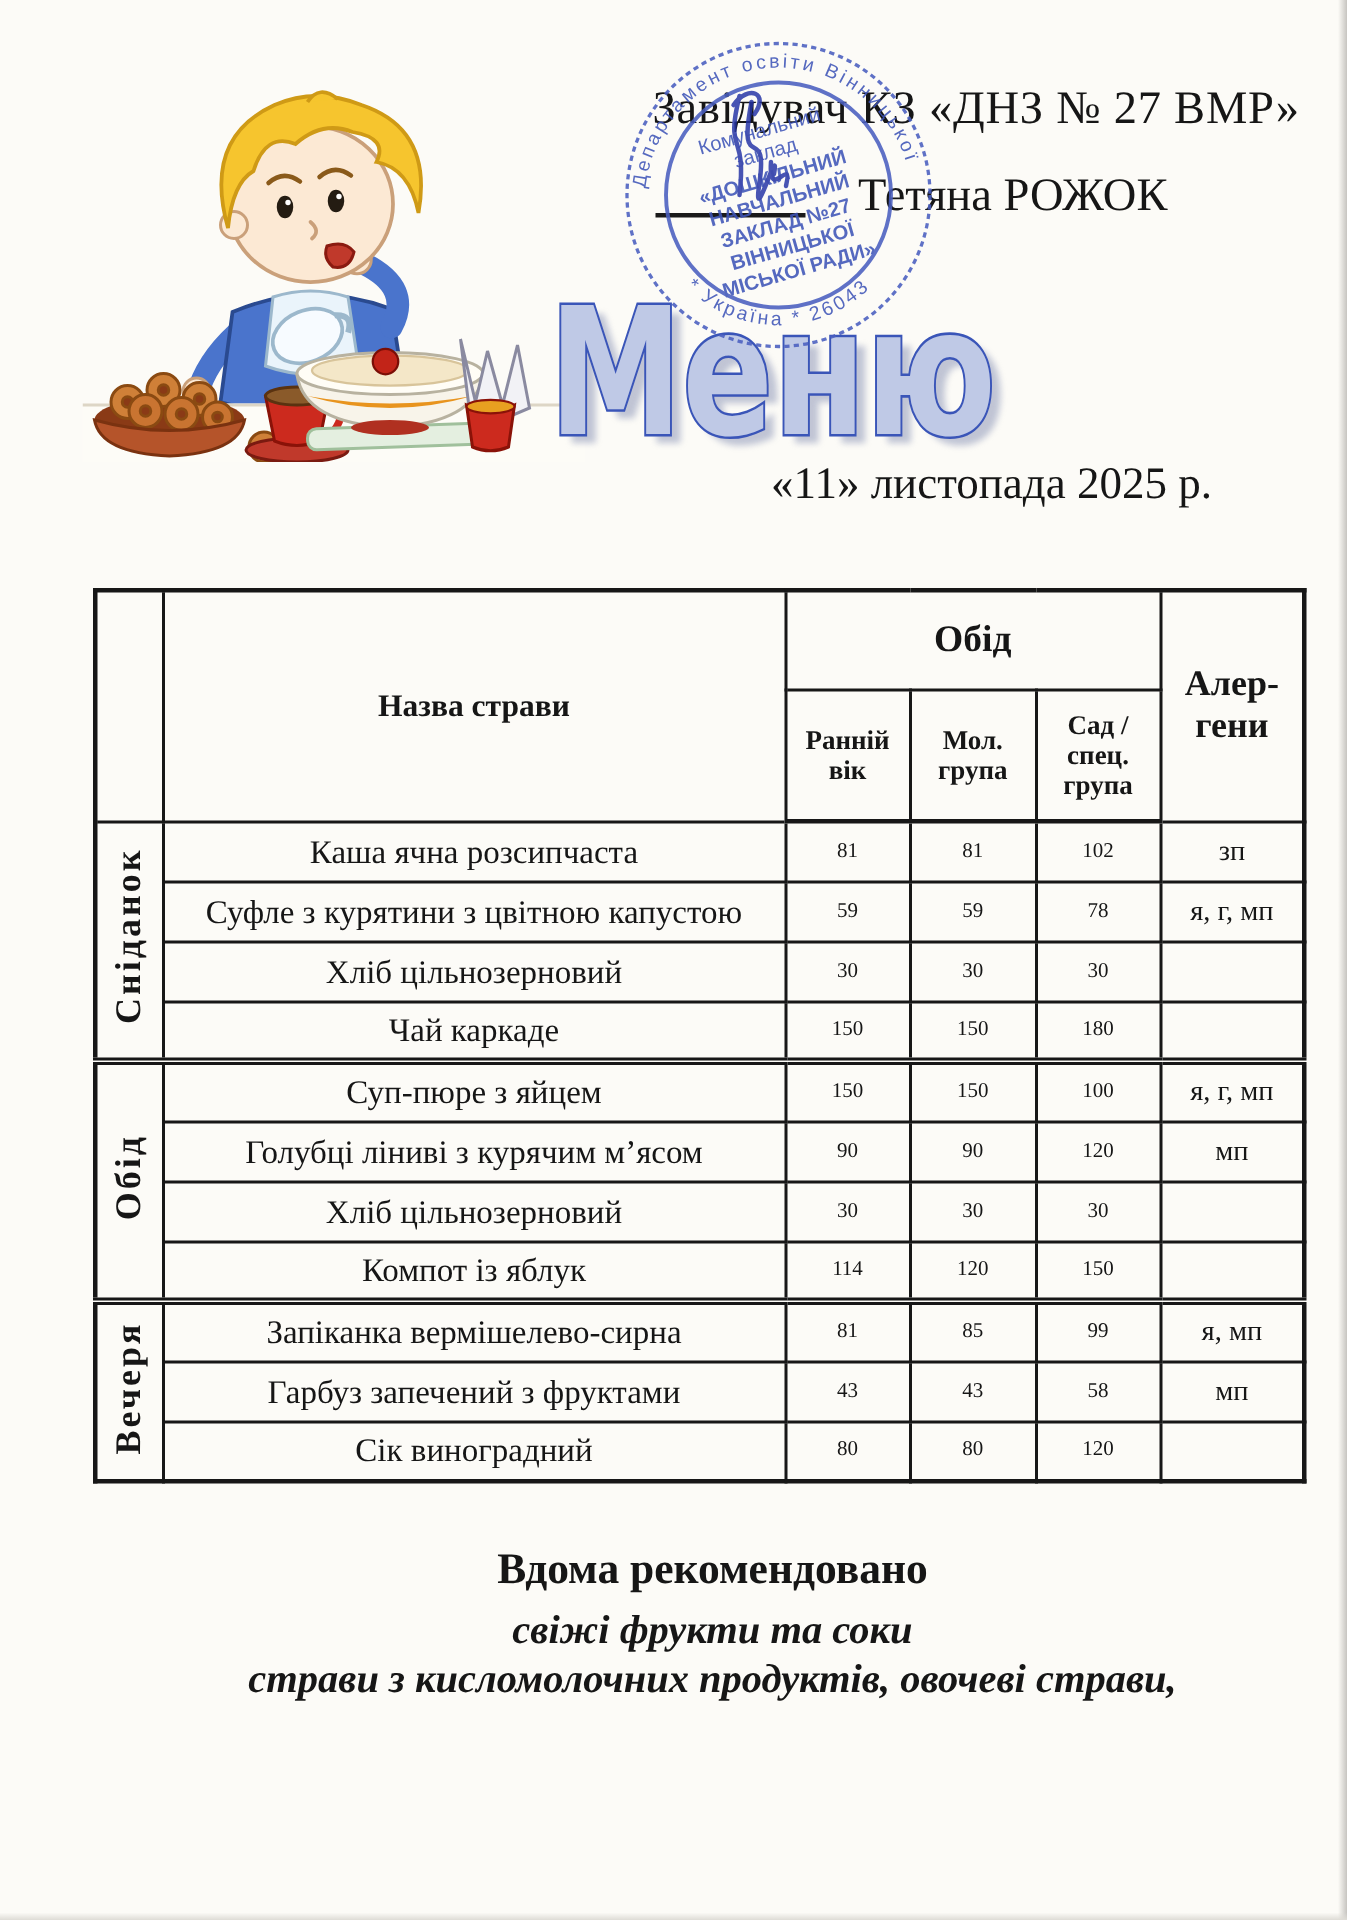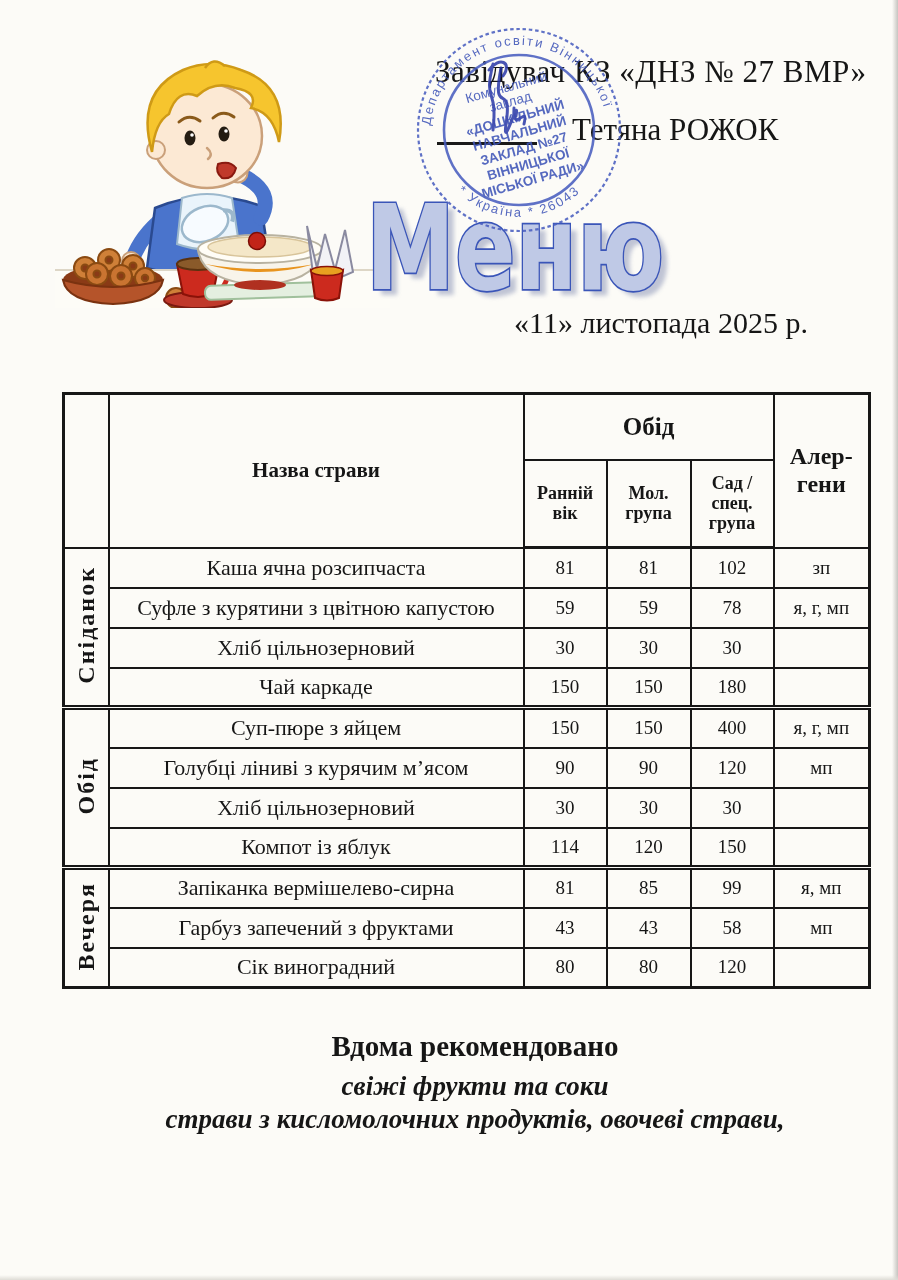--- a/index.html
+++ b/index.html
@@ -34,21 +34,21 @@
   tr.h1{height:66px;}
   tr.h2{height:88px;}
   tbody tr{height:40px;}
   .dish-head{font-size:21px;}
   .vyhid-head{font-size:25px;}
   .sub-head{font-size:18px;line-height:1.12;white-space:pre-line;}
   .allerg-head{font-size:24px;line-height:1.15;white-space:pre-line;}
   thead tr.h2 th{border-bottom-width:3px;}
   th.hb{border-bottom-width:3px;}
   td.dish{font-size:22px;}
-  td.num{font-size:19px;}
+  td.num{font-size:14px;}
   td.allerg{font-size:19px;}
   th.meal-label{padding:0;}
   .vtext{writing-mode:vertical-rl;transform:rotate(180deg);display:inline-block;
     font-weight:bold;font-size:24px;letter-spacing:2px;line-height:1;}
   tr.sec th,tr.sec td{border-top:5px double #171717;}
 
   
   .footer{left:80px;top:1030px;width:790px;text-align:center;}
   .footer-title{font-size:29px;font-weight:bold;margin:0 0 8px 0;}
   .footer-line{font-size:27px;font-weight:bold;font-style:italic;margin:2px 0;}
@@ -252,21 +252,21 @@
           <td class="num">150</td>
           <td class="num">180</td>
           <td class="allerg"></td>
         </tr>
 
         <tr class="sec">
           <th class="meal-label" rowspan="4"><span class="vtext">Обід</span></th>
           <td class="dish">Суп-пюре з яйцем</td>
           <td class="num">150</td>
           <td class="num">150</td>
-          <td class="num">400</td>
+          <td class="num">100</td>
           <td class="allerg">я, г, мп</td>
         </tr>
         <tr>
           <td class="dish">Голубці ліниві з курячим м’ясом</td>
           <td class="num">90</td>
           <td class="num">90</td>
           <td class="num">120</td>
           <td class="allerg">мп</td>
         </tr>
         <tr>

